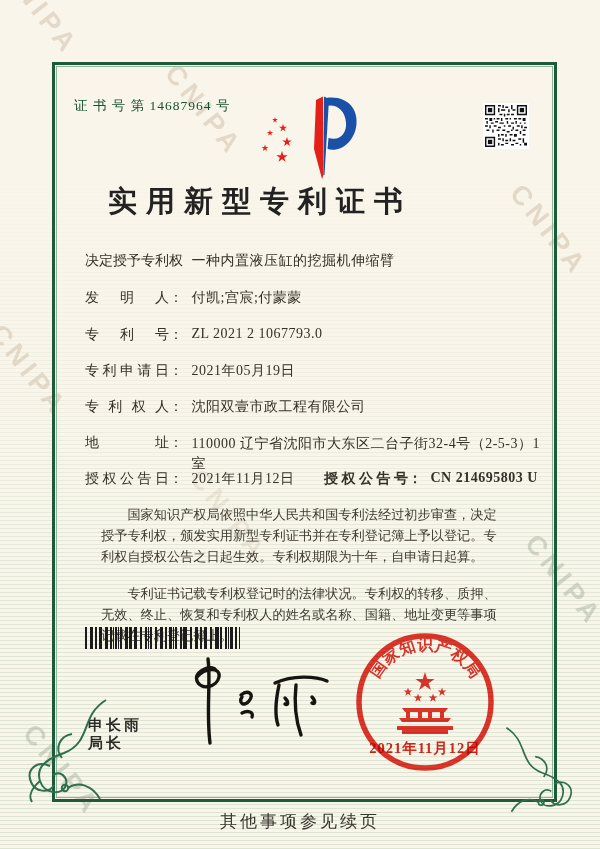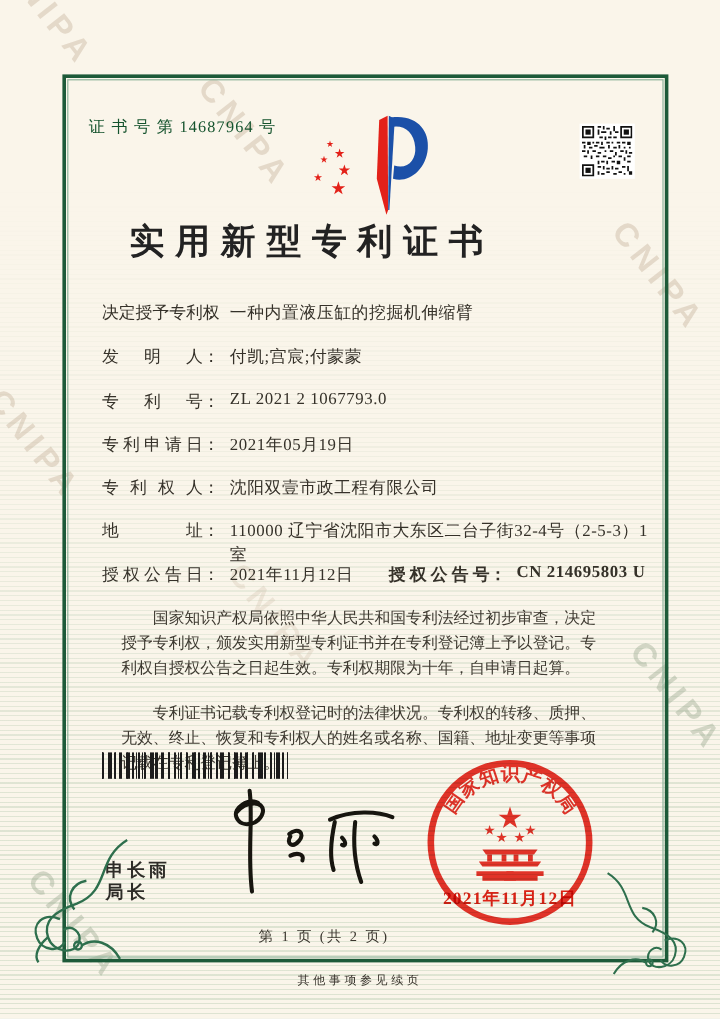--- a/index.html
+++ b/index.html
@@ -49,21 +49,21 @@
       color:#2e2c28;font-family:"Liberation Sans",sans-serif;font-weight:600;z-index:3;}
   .signature{position:absolute;left:175px;top:653px;z-index:3;}
   .seal{position:absolute;left:352px;top:630px;z-index:4;opacity:.93;
         mix-blend-mode:multiply;}
   .seal-date{position:absolute;left:348px;top:739px;width:154px;text-align:center;
       font-size:14.5px;font-weight:700;color:#e02417;letter-spacing:1px;z-index:5;
       mix-blend-mode:multiply;}
   .page-info{position:absolute;left:85px;top:772px;width:370px;text-align:center;
       font-size:12px;color:#3a362e;letter-spacing:2px;z-index:3;}
   .note{position:absolute;left:0;top:810px;width:600px;text-align:center;
-      font-size:10px;color:#38342c;letter-spacing:3px;z-index:3;}
+      font-size:17px;color:#38342c;letter-spacing:3px;z-index:3;}
   .orn{position:absolute;z-index:4;}
   .orn.bl{left:18px;top:698px;}
   .orn.br{left:496px;top:726px;transform:scaleX(-1);}
 </style>
 </head>
 <body>
 
 <div class="page">
 
   <div class="waves"></div>
@@ -193,21 +193,20 @@
         <rect x="66" y="82" width="4" height="6"></rect>
       <rect x="76" y="82" width="4" height="6"></rect>
         <rect x="88" y="82" width="4" height="6"></rect>
       <path d="M45,96 L101,96 L101,100 L45,100 Z"></path>
       <rect x="50" y="100" width="46" height="4"></rect>
       <path d="M68,100 h10 v4 h-10 z M70,96 h6 v4 h-6 z"></path>
     </g>
   </svg>
   <div class="seal-date">2021年11月12日</div>
 
-  <div class="page-info">第 1 页 (共 2 页)</div>
   <div class="note">其他事项参见续页</div>
 
   <svg class="orn bl" width="92" height="106" viewBox="0 0 92 106">
     <g fill="none" stroke="#2e6f4d" stroke-width="2">
       <path d="M88,2 C62,18 74,44 46,55 C26,62 18,70 22,83 C26,96 45,98 48,87 C50,79 42,72 35,77"></path>
       <path d="M32,68 C18,62 8,72 13,84 C17,94 31,96 36,87"></path>
       <path d="M50,90 C60,83 74,87 82,101"></path>
       <path d="M44,60 C36,50 42,38 54,36"></path>
       <circle cx="47" cy="90" r="3.2"></circle>
       <path d="M22,83 C14,90 10,98 14,104"></path>

